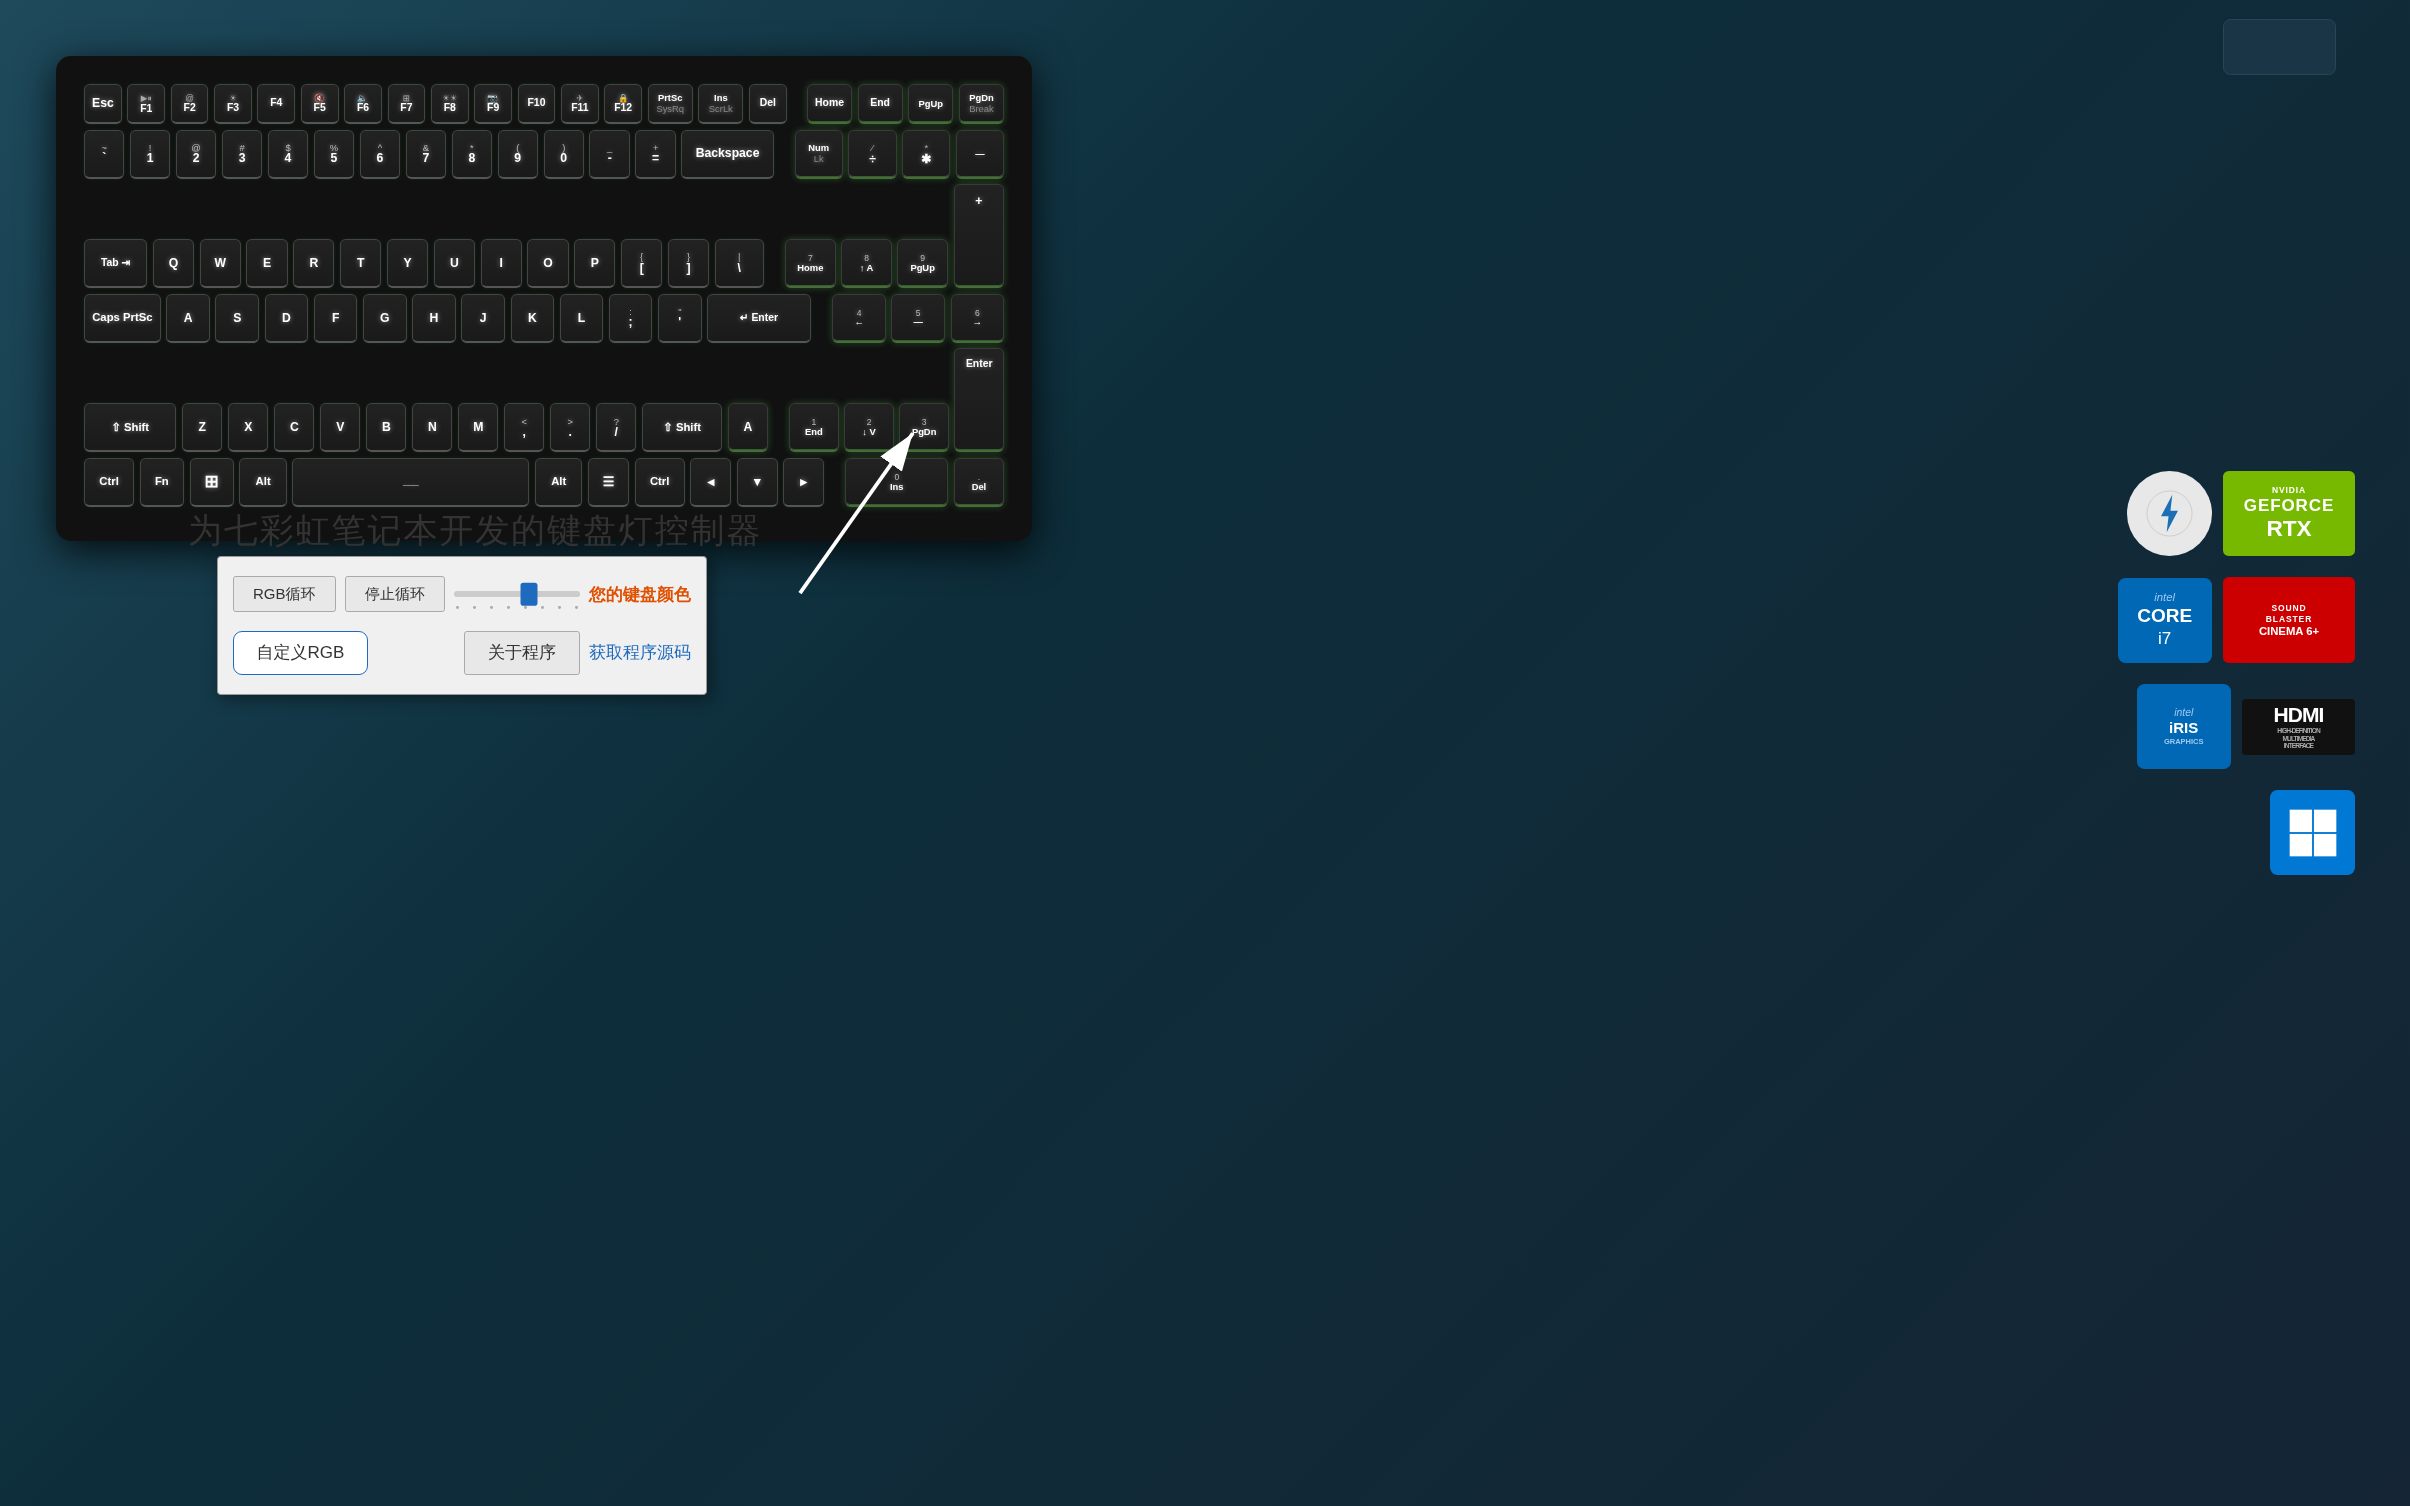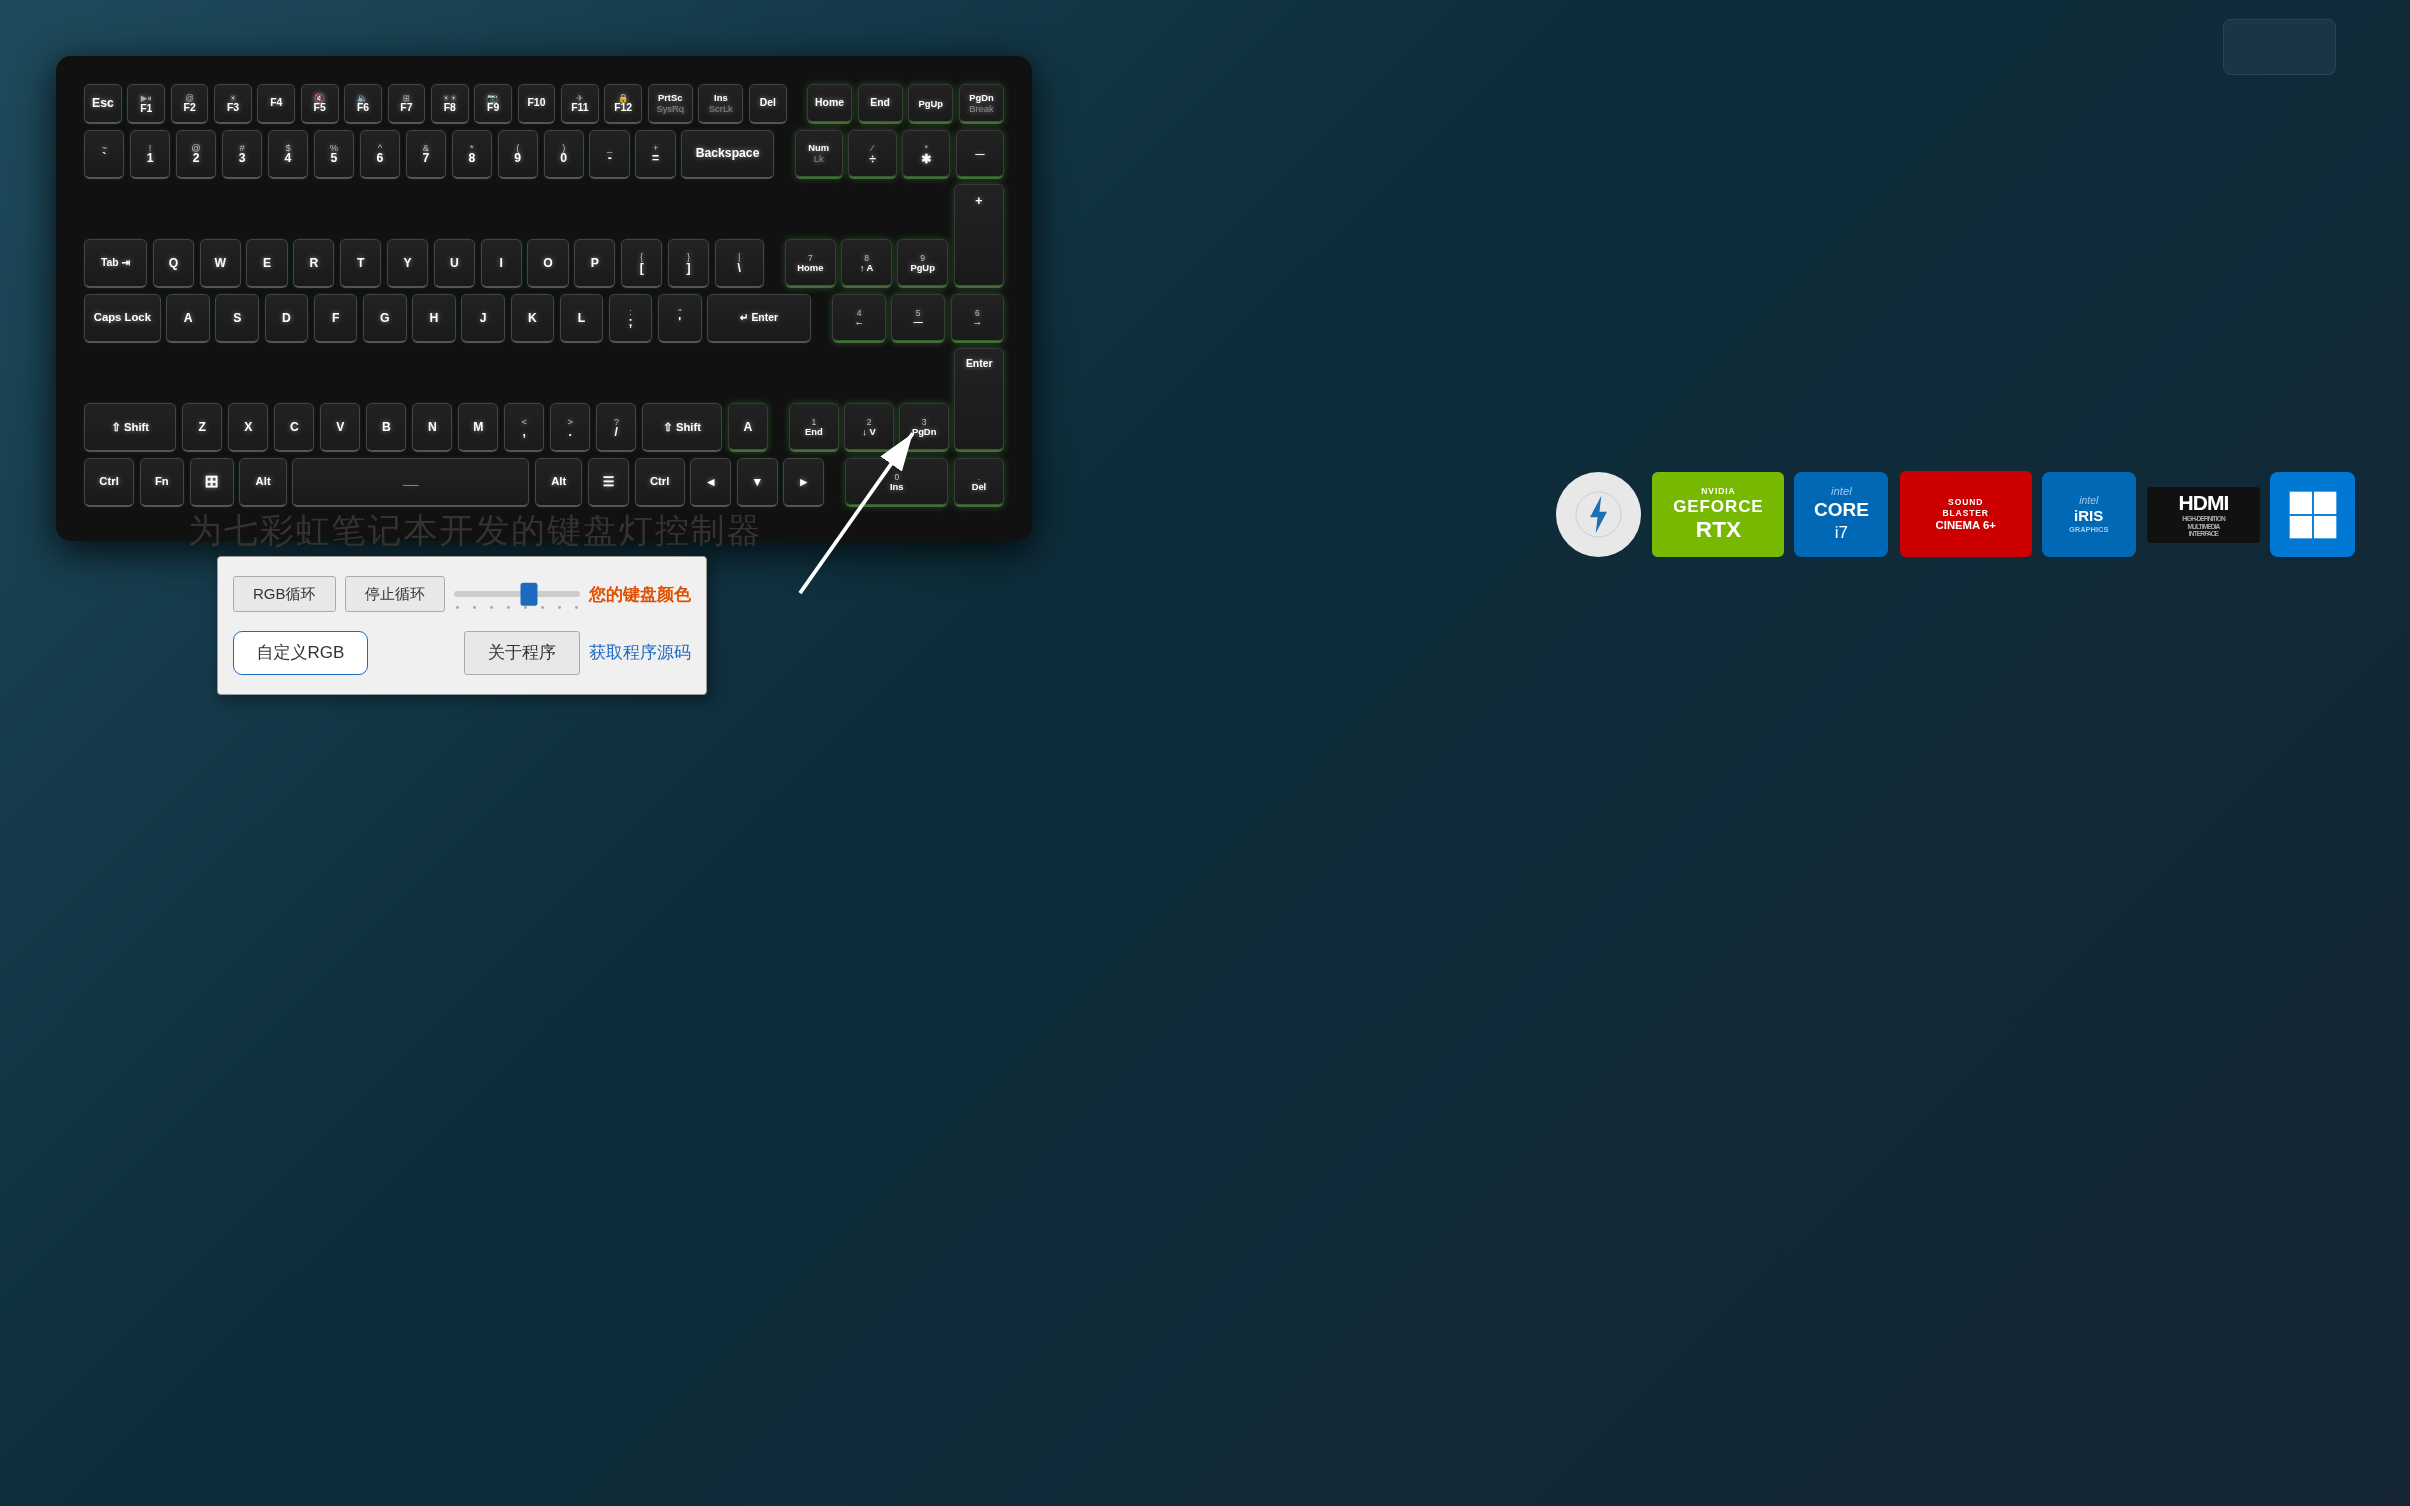--- a/index.html
+++ b/index.html
@@ -289,22 +289,22 @@
       text-decoration: none;
       cursor: pointer;
     }
 
     
     .stickers {
       position: absolute;
       top: 471px;
       right: 56px;
       display: flex;
-      flex-direction: row;
-      gap: 10px;
+      flex-direction: column;
+      gap: 21px;
       align-items: flex-end;
     }
 
     .sticker-row {
       display: flex;
       gap: 11.3px;
       align-items: center;
     }
 
     .sticker {
@@ -608,21 +608,21 @@
           <span class="key-top" style="font-size:8.5px">9</span>
           <span class="key-main" style="font-size:9.4px">PgUp</span>
         </div>
       <div class="key key-w-numpad green-border" style="min-height:104px; justify-content: flex-start; padding-top:9.4px;">
           <span class="key-main">+</span>
         </div>
     </div>
 
     <div class="keyboard-row">
       <div class="key key-w-capslock">
-          <span class="key-main" style="font-size:11.3px">Caps Lock</span>
+          <span class="key-main" style="font-size:11.3px">Caps PrtSc</span>
         </div>
       <div class="key key-w-2">
           <span class="key-main">A</span>
         </div>
       <div class="key key-w-2">
           <span class="key-main">S</span>
         </div>
       <div class="key key-w-2">
           <span class="key-main">D</span>
         </div>

